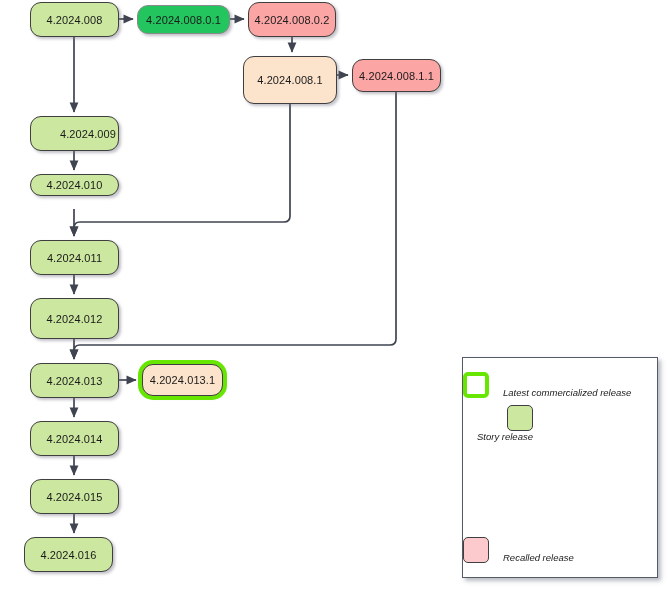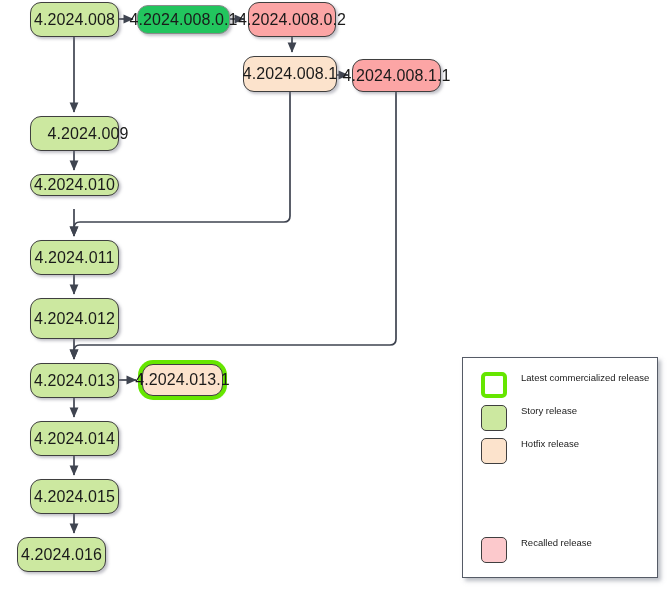--- a/index.html
+++ b/index.html
@@ -10,21 +10,21 @@
     font-family:"Liberation Sans","DejaVu Sans",sans-serif;
   }
   #canvas{position:absolute;left:0;top:0;width:672px;height:595px;}
   svg.edges{position:absolute;left:0;top:0;width:672px;height:595px;overflow:visible;}
 
   .node{
     position:absolute;
     box-sizing:border-box;
     border-radius:11px;
     display:flex;align-items:center;justify-content:center;
-    font-size:16px;
+    font-size:11px;
     color:#1a1a1a;
     letter-spacing:.1px;
     white-space:nowrap;
     box-shadow:2px 2px 3px rgba(120,120,135,.45);
   }
   .n-story   {background:#cce8a0;border:1.6px solid #3f3f3f;}
   .n-hotfix  {background:#fce3cc;border:1.6px solid #3f3f3f;}
   .n-rapid   {background:#fca5a5;border:1.6px solid #3f3f3f;}
   .n-internal{background:#22c55e;border:1.6px solid #8a8a8a;}
 
@@ -35,21 +35,21 @@
 
   
   #legend{
     position:absolute;left:462px;top:357px;width:196px;height:221px;
     box-sizing:border-box;
     background:#ffffff;
     border:1.4px solid #555b66;
     box-shadow:3px 3px 4px rgba(120,125,140,.5);
   }
   .legend-row{
-    position:absolute;left:18px;display:flex;align-items:flex-start;
+    position:absolute;left:0;display:flex;align-items:flex-end;font-style:italic;
   }
   .swatch{
     width:26px;height:26px;box-sizing:border-box;border-radius:5px;
     flex:0 0 auto;
   }
   .sw-latest  {background:#ffffff;border:4px solid #66e600;}
   .sw-story   {background:#cce8a0;border:1.5px solid #3f3f3f;}
   .sw-hotfix  {background:#fce3cc;border:1.5px solid #3f3f3f;}
   .sw-rapid   {background:#cce2f5;border:1.5px solid #3f3f3f;}
   .sw-internal{background:#efefef;border:1.5px solid #8a8a8a;}
@@ -100,45 +100,41 @@
       <path d="M74,456 L74,475"></path>
 
       <path d="M74,514 L74,533"></path>
     </g>
   </svg>
 
   <div id="nodes">
       <div class="node n-story" style="left: 30px; top: 2px; width: 89px; height: 35px;">4.2024.008</div>
       <div class="node n-internal" style="left: 137px; top: 5px; width: 93px; height: 29px;">4.2024.008.0.1</div>
       <div class="node n-rapid" style="left: 248px; top: 2px; width: 88px; height: 35px;">4.2024.008.0.2</div>
-      <div class="node n-hotfix" style="left: 243px; top: 56px; width: 94px; height: 36px;">4.2024.008.1</div>
+      <div class="node n-hotfix" style="left: 243px; top: 56px; width: 94px; height: 48px;">4.2024.008.1</div>
       <div class="node n-rapid" style="left: 352px; top: 59px; width: 89px; height: 33px;">4.2024.008.1.1</div>
       <div class="node n-story" style="left: 30px; top: 116px; width: 89px; height: 35px; padding-left: 27px;">4.2024.009</div>
       <div class="node n-story" style="left: 30px; top: 174px; width: 89px; height: 22px;">4.2024.010</div>
       <div class="node n-story" style="left: 30px; top: 240px; width: 89px; height: 35px;">4.2024.011</div>
       <div class="node n-story" style="left: 30px; top: 298px; width: 89px; height: 41px;">4.2024.012</div>
       <div class="node n-story" style="left: 30px; top: 363px; width: 89px; height: 35px;">4.2024.013</div>
       <div class="node n-hotfix highlight" style="left: 142px; top: 364px; width: 81px; height: 32px;">4.2024.013.1</div>
       <div class="node n-story" style="left: 30px; top: 421px; width: 89px; height: 35px;">4.2024.014</div>
       <div class="node n-story" style="left: 30px; top: 479px; width: 89px; height: 35px;">4.2024.015</div>
-      <div class="node n-story" style="left: 17px; top: 537px; width: 89px; height: 35px;">4.2024.016</div>
+      <div class="node n-story" style="left: 24px; top: 537px; width: 89px; height: 35px;">4.2024.016</div>
     </div>
 
   <div id="legend">
       <div class="legend-row" style="top: 14px;">
         <div class="swatch sw-latest"></div>
         <span class="legend-label">Latest commercialized release</span>
       </div>
-      <div class="legend-row" style="top: 47px;">
+      <div class="legend-row" style="top: 47px; flex-direction: column;">
         <div class="swatch sw-story"></div>
         <span class="legend-label">Story release</span>
-      </div>
-      <div class="legend-row" style="top: 80px;">
-        <div class="swatch sw-hotfix"></div>
-        <span class="legend-label">Hotfix release</span>
       </div>
       <div class="legend-row" style="top: 179px;">
         <div class="swatch sw-recall"></div>
         <span class="legend-label">Recalled release</span>
       </div>
     </div>
 
 </div>
 
 </body></html>

